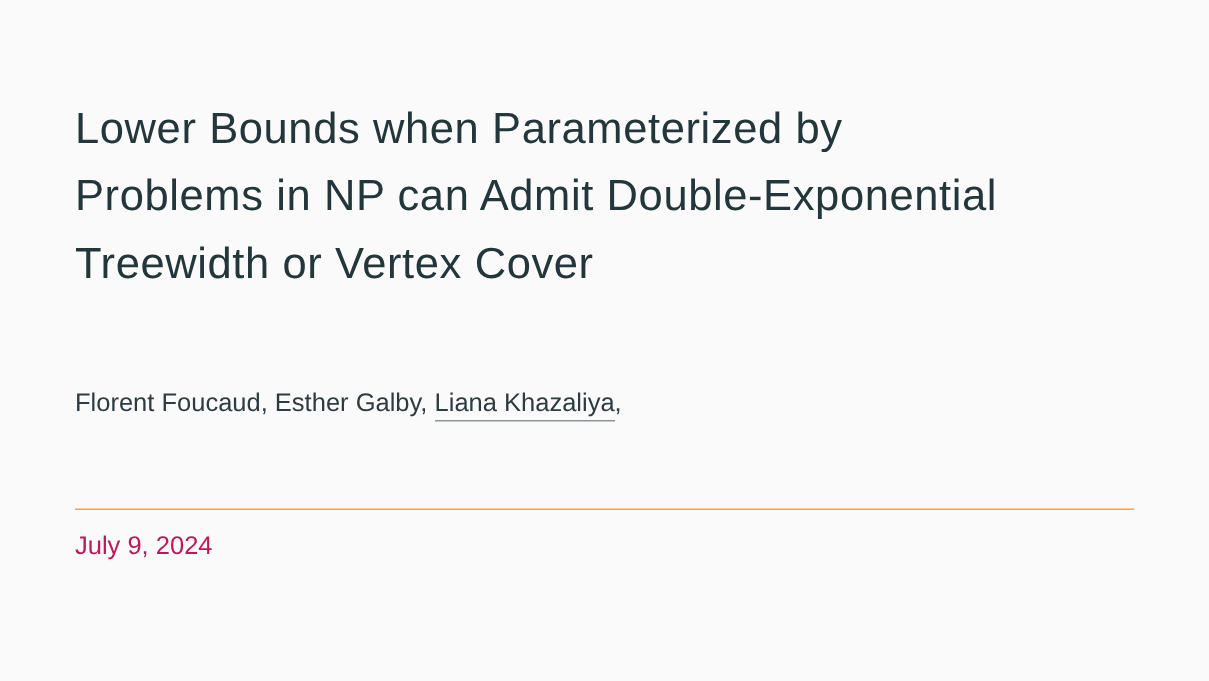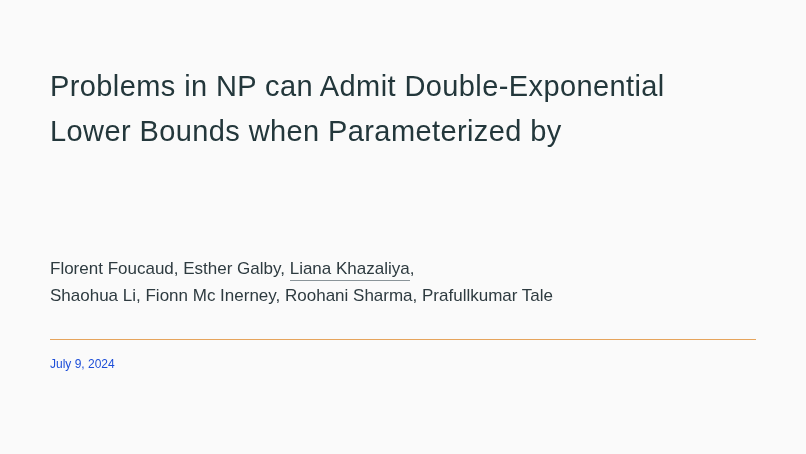--- a/index.html
+++ b/index.html
@@ -48,37 +48,37 @@
     top: 339px;
     left: 50px;
     width: 706px;
     height: 1px;
     background: #E6A45C;
   }
   .date {
     position: absolute;
     top: 354px;
     left: 50px;
-    font-size: 12px;
+    font-size: 17px;
     line-height: 20px;
-    color: #1d4ed8;
+    color: #be185d;
   }
 </style>
 </head>
 <body>
 
 <div class="slide">
 
   <div class="title">
+    <div>Lower Bounds when Parameterized by</div>
     <div>Problems in NP can Admit Double-Exponential</div>
-    <div>Lower Bounds when Parameterized by</div>
+    <div>Treewidth or Vertex Cover</div>
   </div>
 
   <div class="authors">
     <div><span>Florent Foucaud, Esther Galby, </span><span class="underlined-author">Liana Khazaliya</span><span>,</span></div>
-    <div>Shaohua Li, Fionn Mc Inerney, Roohani Sharma, Prafullkumar Tale</div>
   </div>
 
   <div class="rule"></div>
 
   <div class="date">July 9, 2024</div>
 
 </div>
 
 </body></html>

